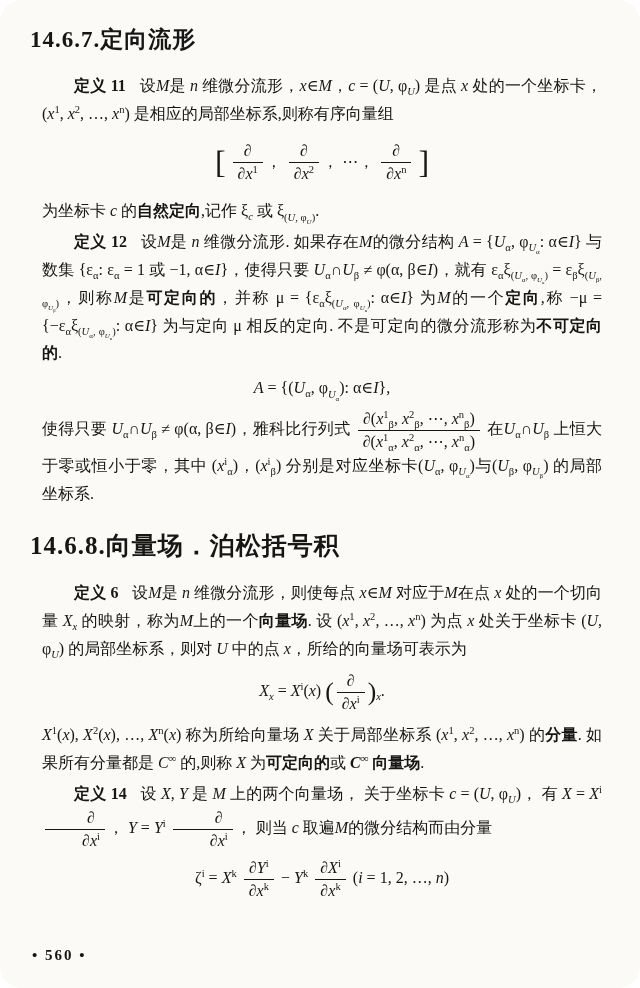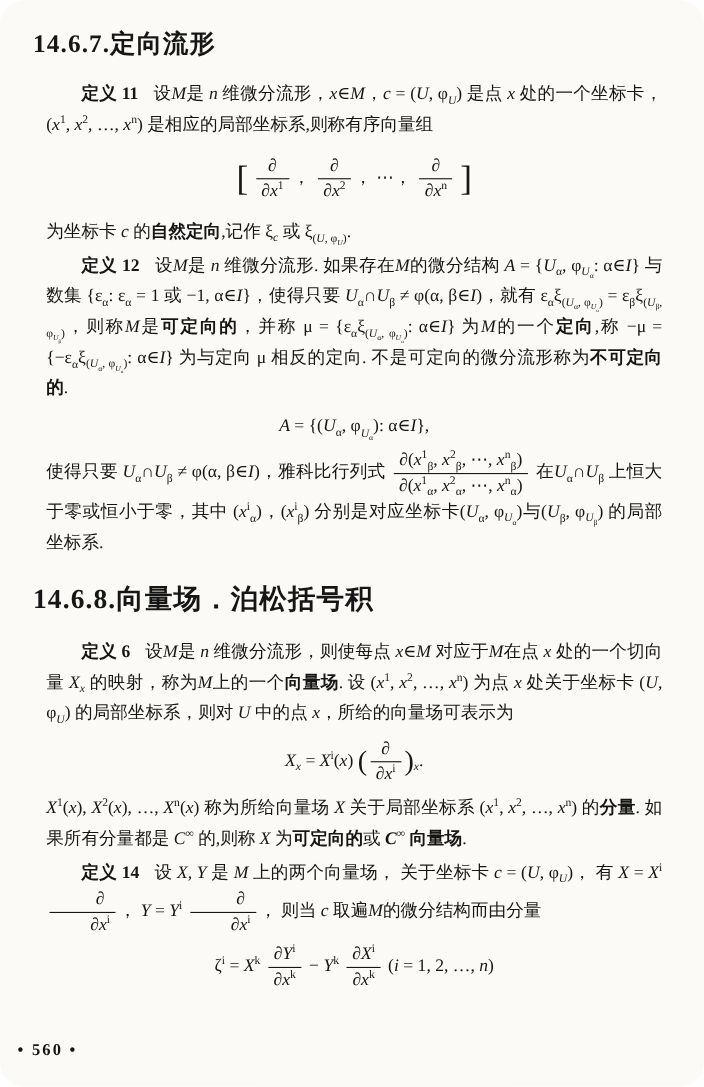--- a/index.html
+++ b/index.html
@@ -16,21 +16,21 @@
   .indent { text-indent:2em; }
   .plabel { font-weight:bold; margin-right:0.85em; }
   sub, sup { font-size:66%; line-height:0; }
   b { font-weight:bold; }
   .formula { text-align:center; margin:7px 0; }
   .frac { display:inline-block; vertical-align:middle; text-align:center; line-height:1.25; margin:0 3px; }
   .frac .num { display:block; padding:0 5px 1px 5px; border-bottom:1.4px solid #161616; }
   .frac .den { display:block; padding:1px 5px 0 5px; }
   .bigbr { font-size:200%; vertical-align:middle; font-weight:400; }
   .bigp  { font-size:160%; vertical-align:middle; font-weight:400; }
-  .footer { position:absolute; left:16px; bottom:20px; font-size:15px; letter-spacing:2px; font-weight:bold; }
+  .footer { position:absolute; left:32px; bottom:20px; font-size:15px; letter-spacing:2px; font-weight:bold; }
 </style>
 </head>
 <body>
 
 <div class="page">
 
   <h1 class="sec">14.6.7.定向流形</h1>
 
   <p class="para indent"><b class="plabel">定义 11</b><span>设<i>M</i>是 <i>n</i> 维微分流形，<i>x</i>∈<i>M</i>，<i>c</i> = (<i>U</i>, φ<sub><i>U</i></sub>) 是点 <i>x</i> 处的一个坐标卡，(<i>x</i><sup>1</sup>, <i>x</i><sup>2</sup>, …, <i>x</i><sup>n</sup>) 是相应的局部坐标系,则称有序向量组</span></p>
 

